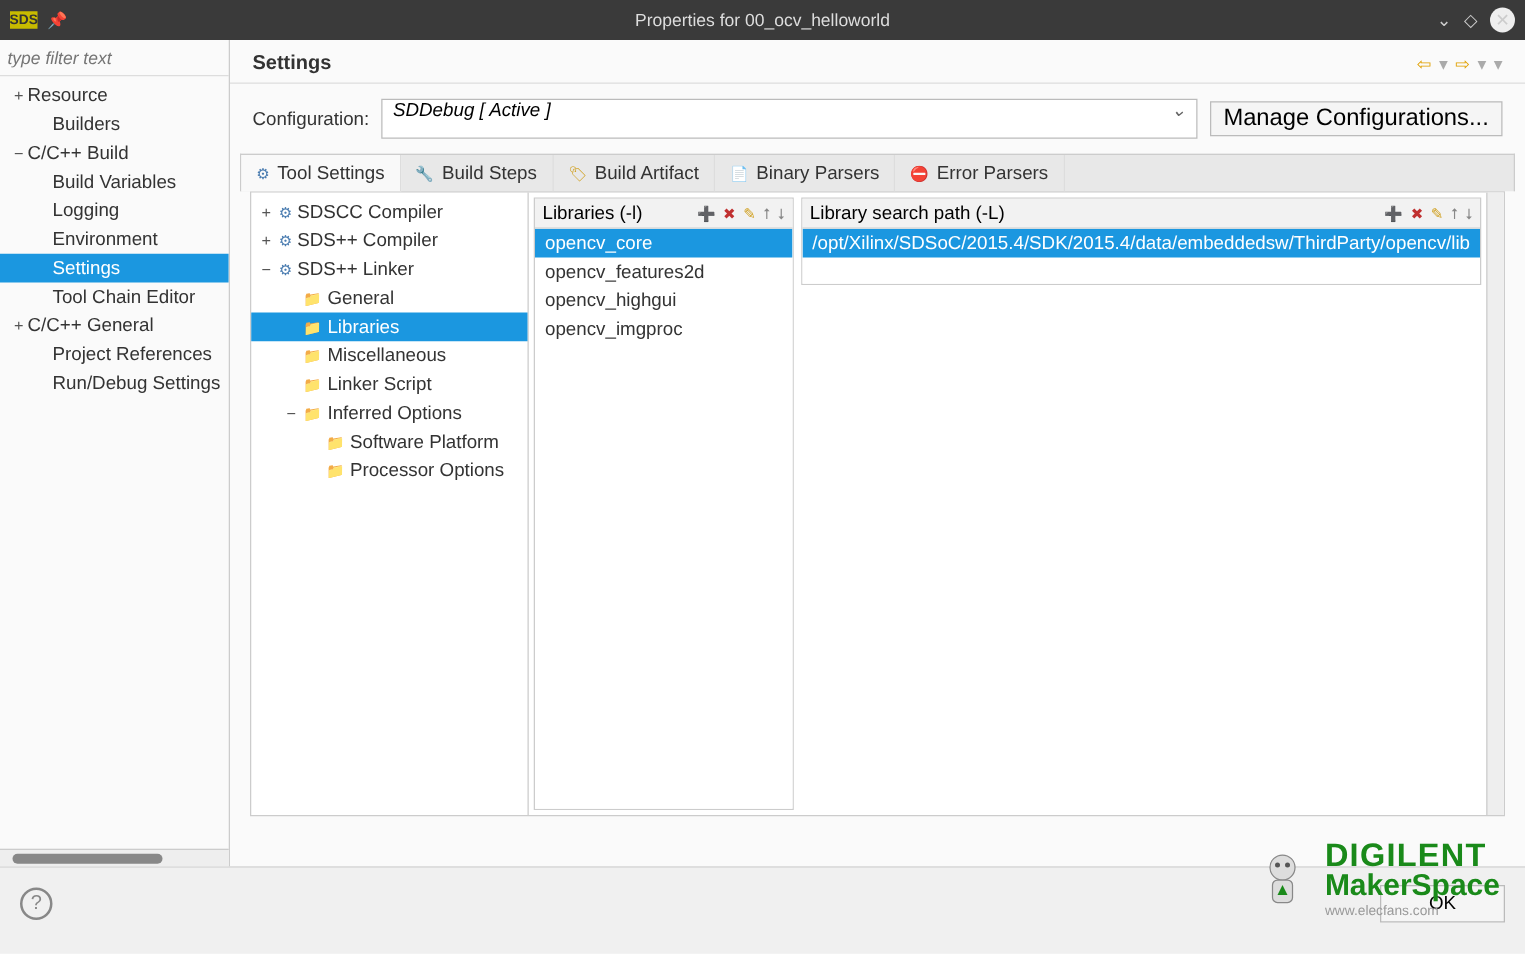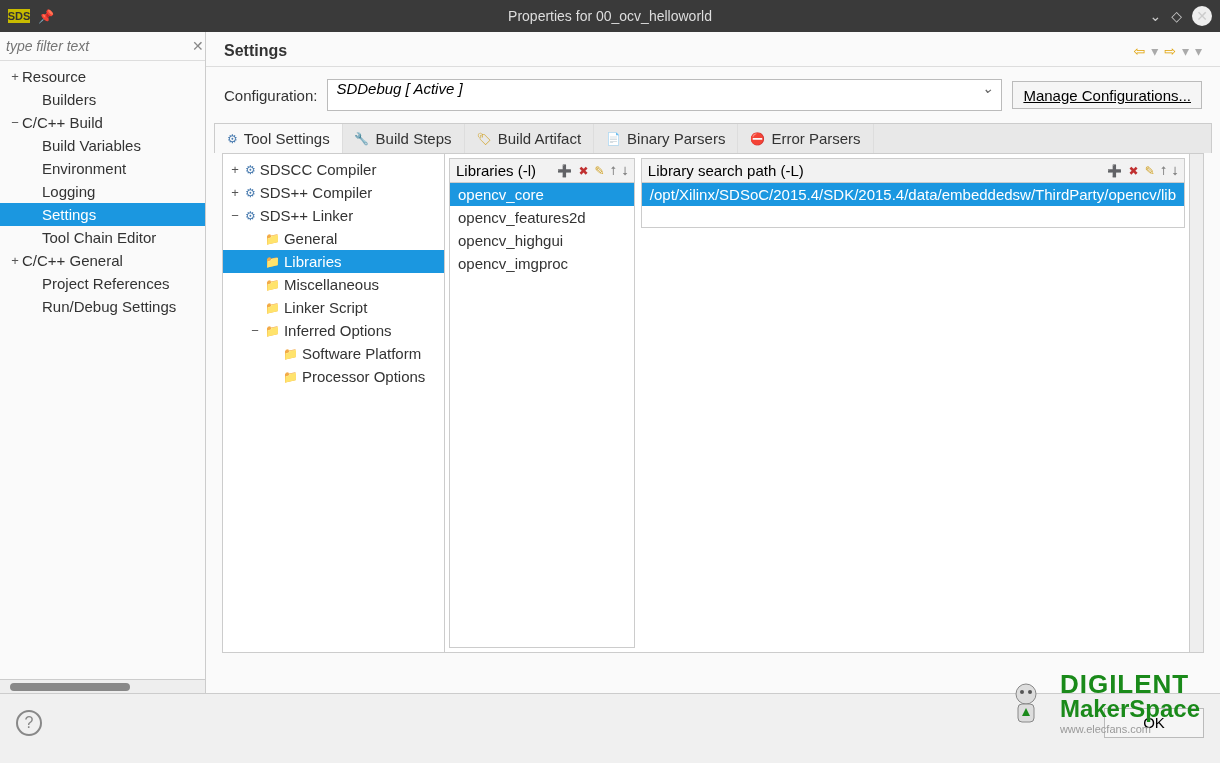--- a/index.html
+++ b/index.html
@@ -11,21 +11,21 @@
   .titlebar .pin-icon { color: #ccc; font-size: 13px; }
   .titlebar .title { position: absolute; left: 50%; transform: translateX(-50%); font-size: 14px; }
   .titlebar .win-controls { margin-left: auto; display: flex; gap: 10px; align-items: center; }
   .titlebar .win-controls span { color: #ccc; font-size: 14px; }
   .titlebar .close-btn { width: 20px; height: 20px; border-radius: 50%; background: #eee; color: #333; display: flex; align-items: center; justify-content: center; font-size: 13px; }
 
   
   .main { display: flex; height: 661px; }
 
   
-  .left-panel { width: 206px; border-right: 1px solid #ccc; background: #fafafa; display: flex; flex-direction: column; }
+  .left-panel { width: 184px; border-right: 1px solid #ccc; background: #fafafa; display: flex; flex-direction: column; }
   .filter-row { display: flex; align-items: center; padding: 6px 6px; border-bottom: 1px solid #ddd; }
   .filter-input { flex: 1; border: none; background: transparent; font-style: italic; color: #888; font-size: 14px; outline: none; }
   .clear-btn { color: #888; font-size: 14px; padding: 0 4px; }
   .back-btn { color: #555; font-size: 14px; padding: 0 4px; }
 
   .nav-tree { flex: 1; overflow: hidden; font-size: 15px; color: #333; padding-top: 4px; }
   .nav-item { padding: 3px 6px 3px 8px; white-space: nowrap; display: flex; align-items: center; cursor: default; }
   .nav-item .tw { width: 14px; display: inline-block; text-align: center; color: #555; font-size: 13px; }
   .nav-item.indent1 { padding-left: 28px; }
   .nav-item.selected { background: #1b97e0; color: #fff; }
@@ -38,21 +38,21 @@
   .right-header { display: flex; align-items: center; padding: 10px 18px 6px 18px; border-bottom: 1px solid #ddd; }
   .right-header h2 { font-size: 16px; font-weight: 600; color: #333; }
   .nav-arrows { margin-left: auto; display: flex; gap: 6px; align-items: center; }
   .nav-arrows span { font-size: 14px; color: #aaa; }
   .nav-arrows .active { color: #e0a000; }
 
   .config-row { display: flex; align-items: center; padding: 12px 18px; gap: 10px; }
   .config-row label { font-size: 15px; color: #333; }
   .config-select { flex: 1; height: 32px; border: 1px solid #bbb; background: #fff; font-size: 15px; padding: 0 8px; display: flex; align-items: flex-start; justify-content: space-between; font-style: italic; }
   .config-select::after { content: "⌄"; color: #666; font-size: 14px; }
-  .manage-btn { height: 28px; border: 1px solid #bbb; background: #f5f5f5; padding: 0 10px; font-size: 15px; display: flex; align-items: center; text-decoration: underline; }
+  .manage-btn { height: 28px; border: 1px solid #bbb; background: #f5f5f5; padding: 0 10px; font-size: 19px; display: flex; align-items: center; }
 
   .tabs-wrap { padding: 0 8px; }
   .tabs { display: flex; background: #e8e8e8; border: 1px solid #ccc; border-bottom: none; font-size: 15px; }
   .tab { padding: 6px 12px; display: flex; align-items: center; gap: 6px; color: #333; border-right: 1px solid #ddd; cursor: default; }
   .tab.active { background: #f9f9f9; }
   .tab-icon { font-size: 12px; }
   .tab-icon.gear { color: #4a7cb0; }
   .tab-icon.steps { color: #7a9cc0; }
   .tab-icon.artifact { color: #d0a020; }
   .tab-icon.binary { color: #5080b0; }
@@ -131,25 +131,25 @@
         <div class="nav-item">
           <span class="tw">−</span>
           <span>C/C++ Build</span>
         </div>
         <div class="nav-item indent1">
           <span class="tw"></span>
           <span>Build Variables</span>
         </div>
         <div class="nav-item indent1">
           <span class="tw"></span>
+          <span>Logging</span>
+        </div>
+        <div class="nav-item indent1">
+          <span class="tw"></span>
           <span>Environment</span>
-        </div>
-        <div class="nav-item indent1">
-          <span class="tw"></span>
-          <span>Logging</span>
         </div>
         <div class="nav-item indent1 selected">
           <span class="tw"></span>
           <span>Settings</span>
         </div>
         <div class="nav-item indent1">
           <span class="tw"></span>
           <span>Tool Chain Editor</span>
         </div>
         <div class="nav-item">

